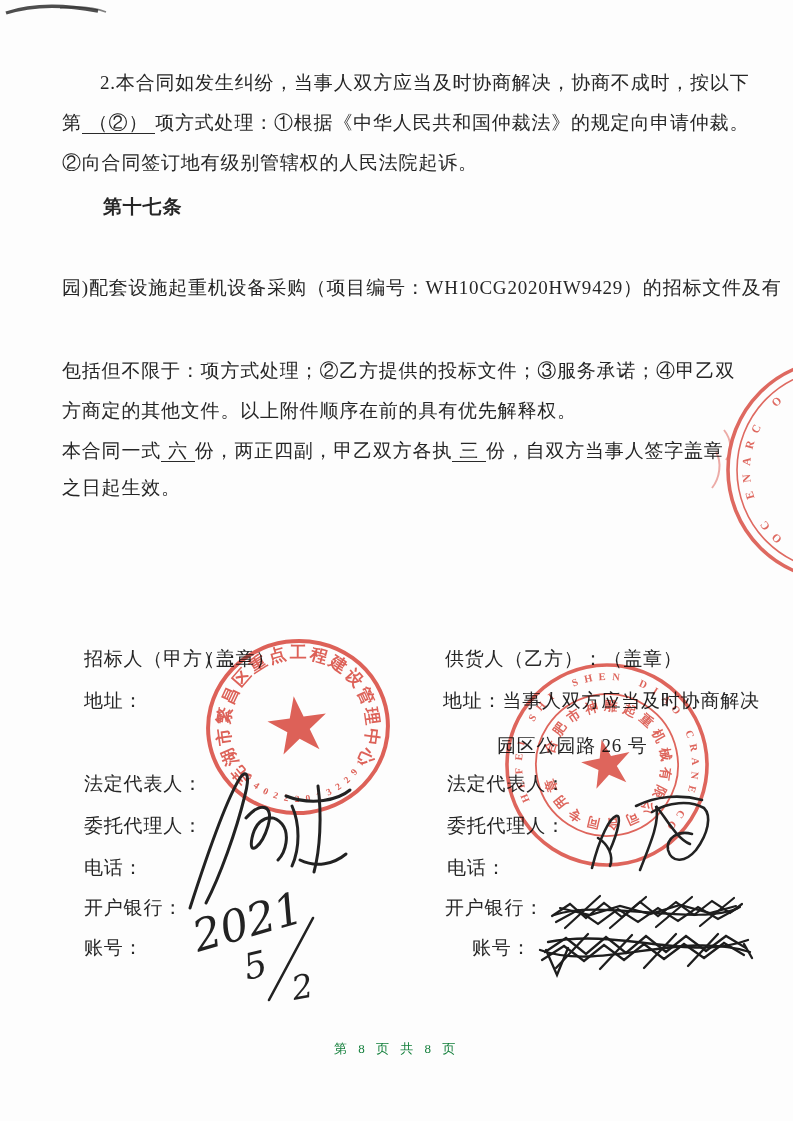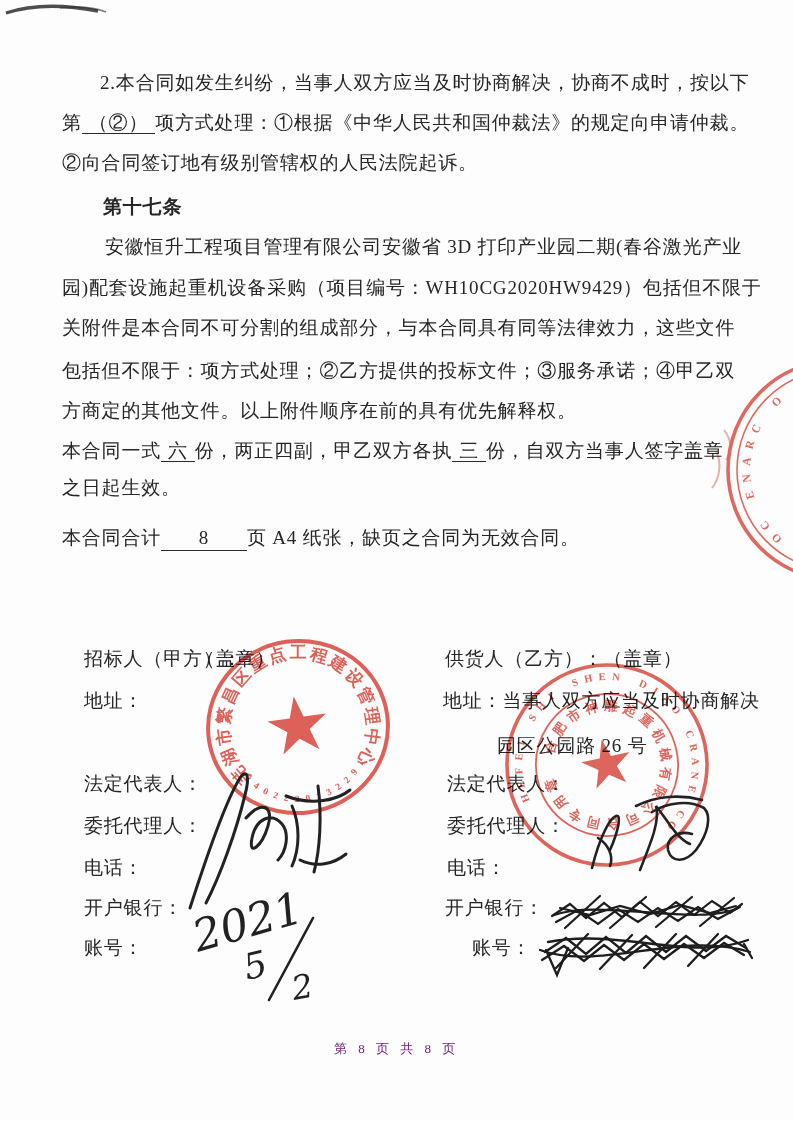--- a/index.html
+++ b/index.html
@@ -7,45 +7,42 @@
     position:relative;width:793px;height:1121px;margin:0 auto;
     background:#fdfdfd;overflow:hidden;
     font-family:"Liberation Serif","DejaVu Serif",serif;
     color:#262626;
   }
   .tl{position:absolute;font-size:19px;letter-spacing:0.8px;white-space:pre;line-height:1.2;}
   .bold{font-weight:bold;}
   .u{border-bottom:1.6px solid #2a2a2a;padding:0 7px;}
   .u-wide{display:inline-block;min-width:86px;text-align:center;border-bottom:1.6px solid #2a2a2a;}
   .footer{position:absolute;left:0;right:0;top:1040px;text-align:center;
-          font-size:13px;letter-spacing:4px;color:#701a75;}
+          font-size:13px;letter-spacing:4px;color:#15803d;}
   .overlay{position:absolute;left:0;top:0;mix-blend-mode:multiply;pointer-events:none;}
   .seal-text{font-family:"Liberation Serif","DejaVu Serif",serif;}
 </style>
 </head>
 <body>
 
 <div class="page">
 
   <div class="tl" style="left:100px;top:72px">2.本合同如发生纠纷，当事人双方应当及时协商解决，协商不成时，按以下</div>
   <div class="tl" style="left:62px;top:112px"><span>第</span><span class="u">（②）</span><span>项方式处理：①根据《中华人民共和国仲裁法》的规定向申请仲裁。</span></div>
   <div class="tl" style="left:62px;top:152px">②向合同签订地有级别管辖权的人民法院起诉。</div>
 
   <div class="tl bold" style="left:103px;top:196px">第十七条</div>
 
-  <div class="tl" style="left:105px;top:236px">安徽恒升工程项目管理有限公司安徽省 3D 打印产业园二期(春谷激光产业</div>
-  <div class="tl" style="left:62px;top:277px">园)配套设施起重机设备采购（项目编号：WH10CG2020HW9429）包括但不限于</div>
-  <div class="tl" style="left:62px;top:317px">关附件是本合同不可分割的组成部分，与本合同具有同等法律效力，这些文件</div>
+  <div class="tl" style="left:62px;top:277px">园)配套设施起重机设备采购（项目编号：WH10CG2020HW9429）的招标文件及有</div>
   <div class="tl" style="left:62px;top:360px">包括但不限于：项方式处理；②乙方提供的投标文件；③服务承诺；④甲乙双</div>
   <div class="tl" style="left:62px;top:440px"><span>本合同一式</span><span class="u">六</span><span>份，两正四副，甲乙双方各执</span><span class="u">三</span><span>份，自双方当事人签字盖章</span></div>
 
   <div class="tl" style="left:62px;top:400px">方商定的其他文件。以上附件顺序在前的具有优先解释权。</div>
   <div class="tl" style="left:62px;top:477px">之日起生效。</div>
 
-  <div class="tl" style="left:62px;top:527px"><span>本合同合计</span><span class="u-wide">8</span><span>页 A4 纸张，缺页之合同为无效合同。</span></div>
 
   <div class="tl" style="left:84px;top:648px">招标人（甲方）：</div>
   <div class="tl" style="left:196px;top:648px">（盖章）</div>
   <div class="tl" style="left:84px;top:690px">地址：</div>
   <div class="tl" style="left:84px;top:773px">法定代表人：</div>
   <div class="tl" style="left:84px;top:815px">委托代理人：</div>
   <div class="tl" style="left:84px;top:857px">电话：</div>
   <div class="tl" style="left:84px;top:897px">开户银行：</div>
   <div class="tl" style="left:84px;top:937px">账号：</div>
 

